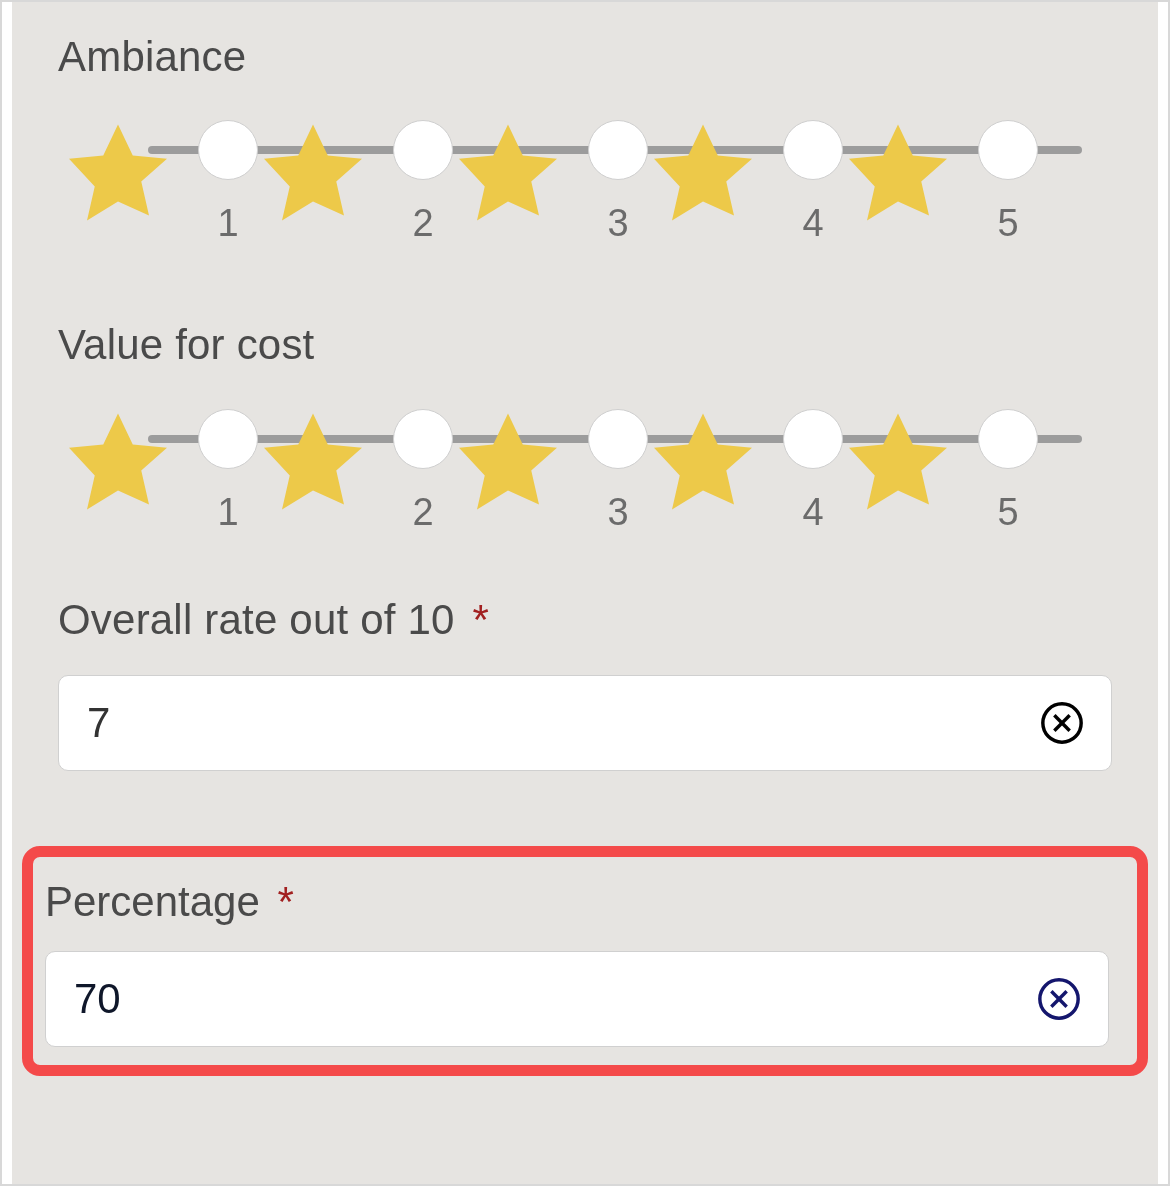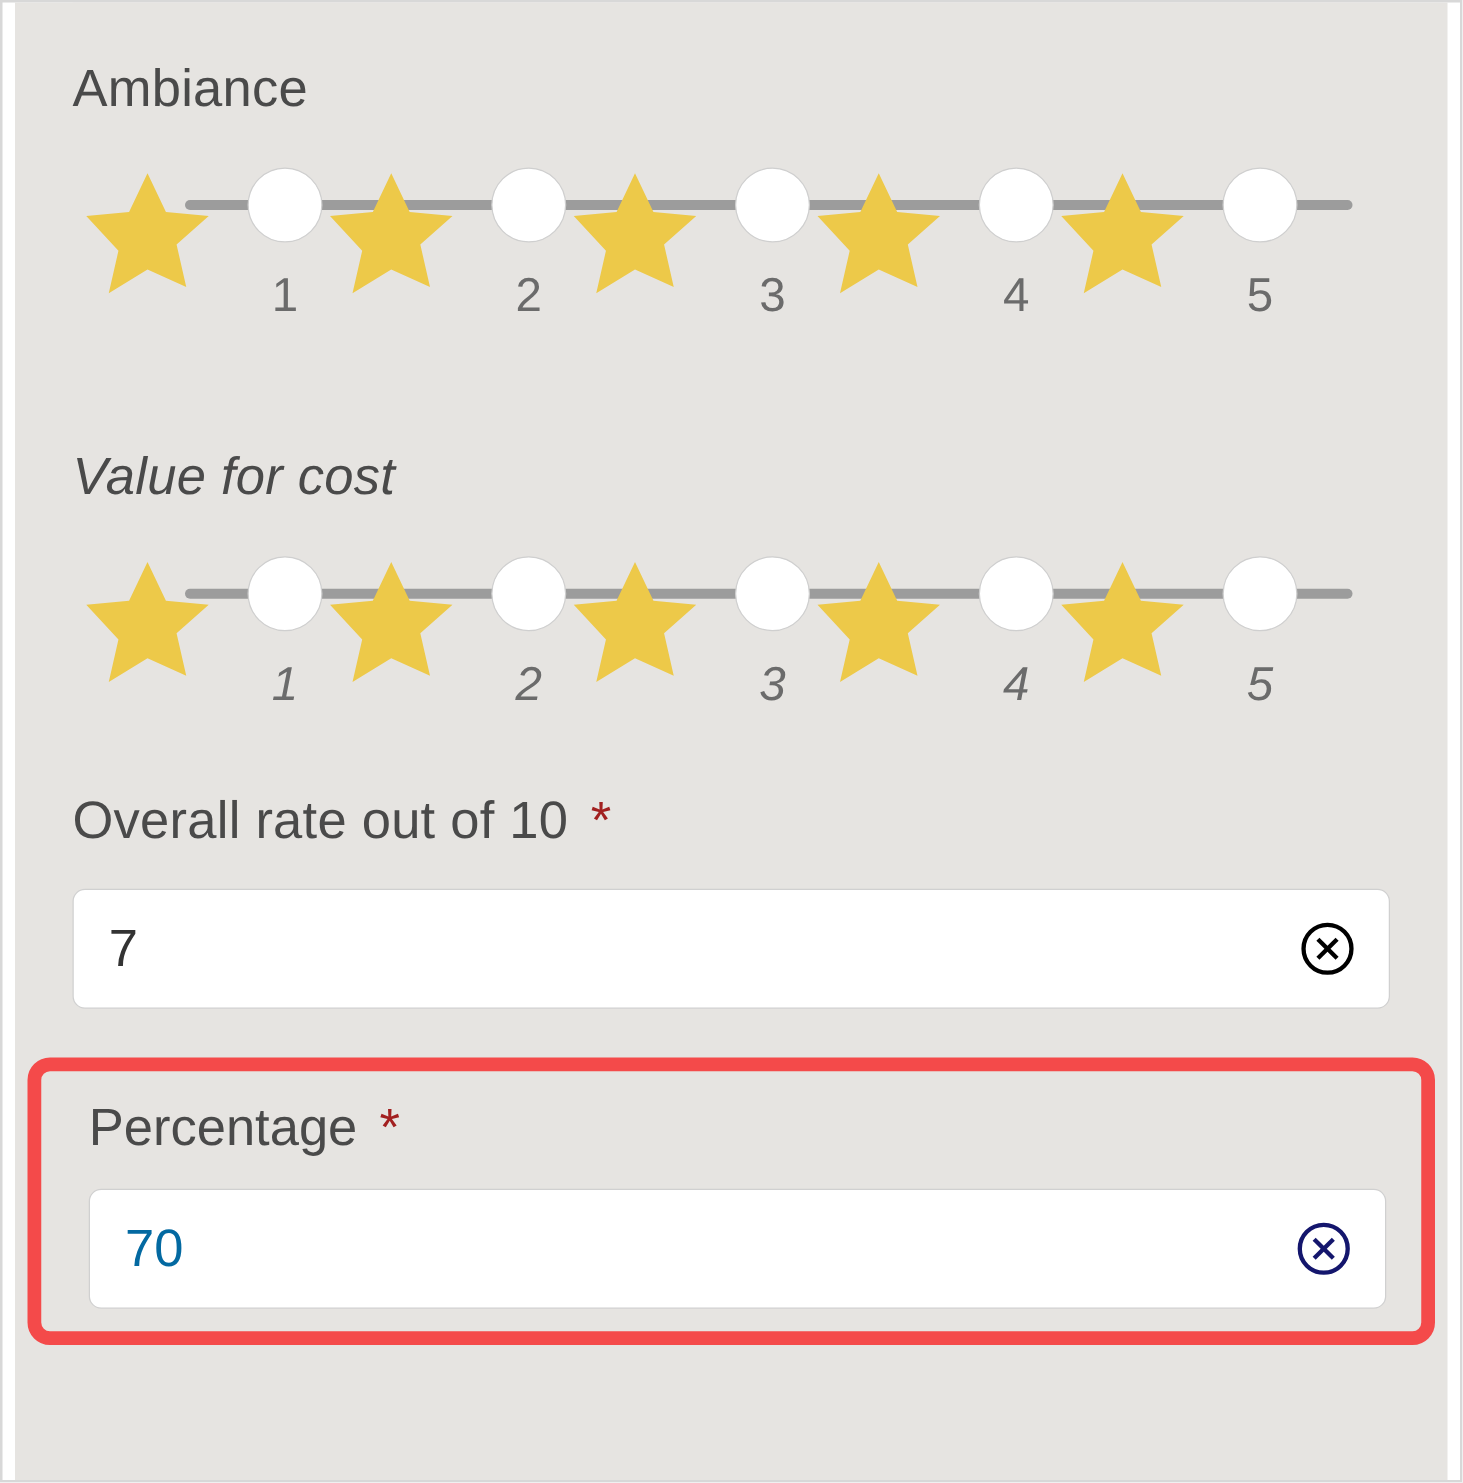--- a/index.html
+++ b/index.html
@@ -18,21 +18,21 @@
   .content {
     position: absolute;
     left: 10px; right: 10px; top: 0; bottom: 0;
     background: #e6e4e1;
   }
   .inner-panel {
     position: absolute;
     left: 46px; right: 46px; top: 0;
     background: #e6e4e1;
   }
-  .field-block { margin-top: 44px; }
+  .field-block { margin-top: 30px; }
   .field-label {
     font-size: 42px;
     color: #4a4a4a;
     font-weight: 400;
     margin-bottom: 30px;
     line-height: 1.2;
     letter-spacing: 0.2px;
   }
   .req { color: #a22020; margin-left: 6px; }
   .star-row {
@@ -117,21 +117,21 @@
   .clear-btn svg { width: 100%; height: 100%; }
   
   .percentage-wrap {
     position: absolute;
     left: 10px; right: 10px;
     top: 844px;
     height: 230px;
     background: #e6e4e1;
     border: 11px solid #f44a4a;
     border-radius: 18px;
-    padding: 20px 28px 24px 38px;
+    padding: 20px 28px 24px 12px;
   }
   .percentage-label {
     font-size: 42px;
     color: #4a4a4a;
     font-weight: 400;
     margin-bottom: 24px;
     line-height: 1.2;
   }
   .percentage-input-wrap {
     position: relative;
@@ -141,21 +141,21 @@
     height: 96px;
     display: flex;
     align-items: center;
     padding: 0 26px;
   }
   .percentage-input {
     flex: 1;
     border: none;
     outline: none;
     font-size: 42px;
-    color: #0369a1;
+    color: #0f172a;
     font-weight: 400;
     background: transparent;
     height: 100%;
   }
   .clear-btn.blue svg circle { stroke: #14166d; }
   .clear-btn.blue svg line   { stroke: #14166d; }
 </style>
 </head>
 <body>
 
@@ -199,21 +199,21 @@
           <div class="star-item i4">
             <svg class="star-svg" viewBox="0 0 24 24">
                 <path fill="#edc949" d="M12 2.5l2.95 6.22 6.85.62-5.15 4.58 1.55 6.8L12 17.9l-6.2 3.82 1.55-6.8L2.2 9.34l6.85-.62L12 2.5z"></path>
               </svg>
           </div>
           <div class="radio-knob k4"></div>
           <div class="star-num n4">5</div>
         </div>
       </div>
 
-      <div class="field-block" style="margin-top:90px;font-style:italic;">
+      <div class="field-block" style="margin-top:68px;">
         <div class="field-label">Value for cost</div>
         <div class="star-row">
           <div class="star-track"></div>
           <div class="star-item i0">
             <svg class="star-svg" viewBox="0 0 24 24">
                 <path fill="#edc949" d="M12 2.5l2.95 6.22 6.85.62-5.15 4.58 1.55 6.8L12 17.9l-6.2 3.82 1.55-6.8L2.2 9.34l6.85-.62L12 2.5z"></path>
               </svg>
           </div>
           <div class="radio-knob k0"></div>
           <div class="star-num n0">1</div>

